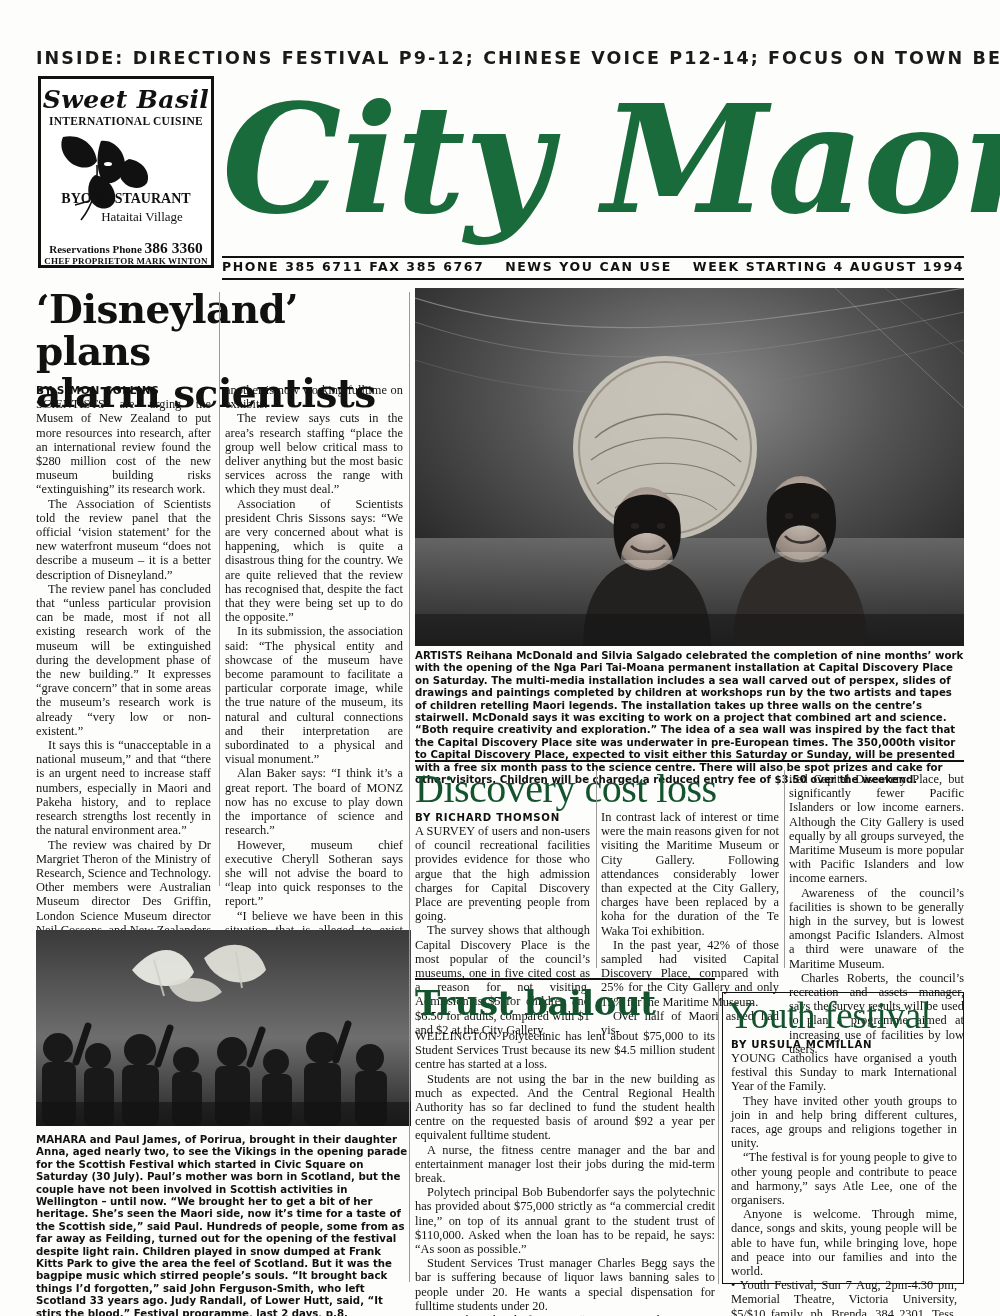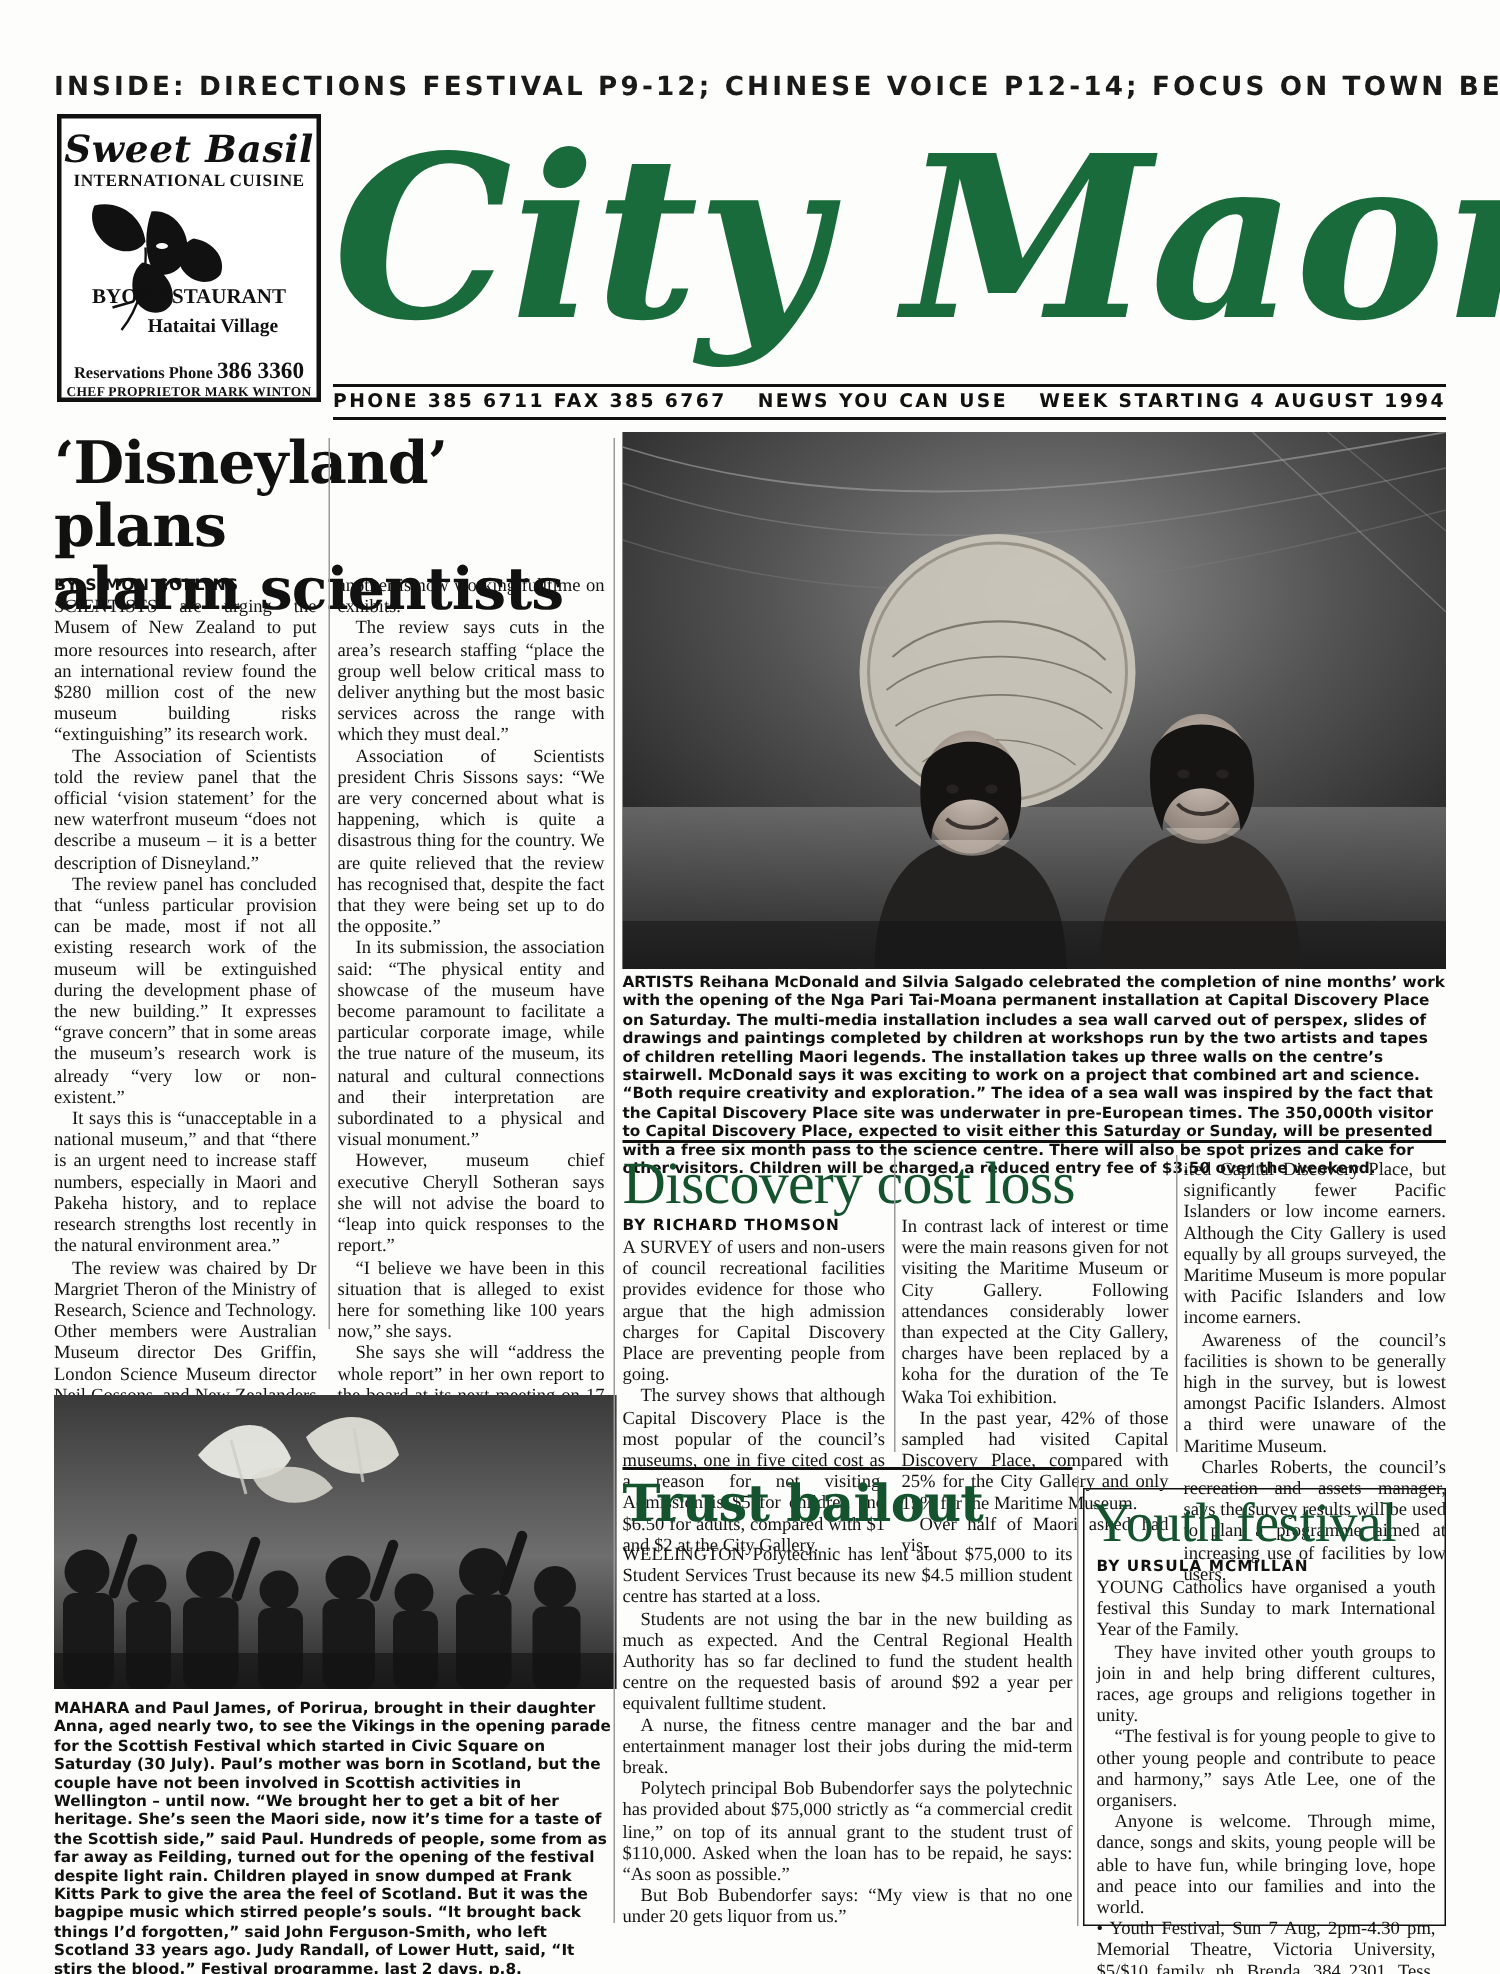--- a/index.html
+++ b/index.html
@@ -75,21 +75,21 @@
     text-align: center;
     font-family: "Liberation Serif", serif;
     font-weight: 700;
     font-size: 14px;
     box-sizing: border-box;
   }
   .ad-village {
     position: absolute; top: 130px; left: 0; width: 100%;
     text-align: center;
     font-family: "Liberation Serif", serif;
-    font-weight: 700;
+    font-weight: 400;
     font-size: 13px;
     padding-left: 32px;
     box-sizing: border-box;
   }
   .ad-res {
     position: absolute; top: 160px; left: 0; width: 100%;
     text-align: center;
     font-family: "Liberation Serif", serif;
     font-weight: 700;
     font-size: 11px;
@@ -286,20 +286,21 @@
     <p>It says this is “unacceptable in a national museum,” and that “there is an urgent need to increase staff numbers, especially in Maori and Pakeha history, and to replace research strengths lost recently in the natural environment area.”</p>
     <p>The review was chaired by Dr Margriet Theron of the Ministry of Research, Science and Technology. Other members were Australian Museum director Des Griffin, London Science Museum director Neil Cossons, and New Zealanders Dame Patricia Bergquist, Sir Tipene O’Regan and Timoti Karetu.</p>
     <p>It follows a major restructuring of the museum last year which led to the resignation of the director of the natural environment division, Alan Baker. Four other scientists in the natural environment area have left over the past year, and</p>
   </div>
 
   <div class="col" style="left:225px; top:383px; width:178px;">
     <p class="first">another is now working fulltime on exhibits.</p>
     <p>The review says cuts in the area’s research staffing “place the group well below critical mass to deliver anything but the most basic services across the range with which they must deal.”</p>
     <p>Association of Scientists president Chris Sissons says: “We are very concerned about what is happening, which is quite a disastrous thing for the country. We are quite relieved that the review has recognised that, despite the fact that they were being set up to do the opposite.”</p>
     <p>In its submission, the association said: “The physical entity and showcase of the museum have become paramount to facilitate a particular corporate image, while the true nature of the museum, its natural and cultural connections and their interpretation are subordinated to a physical and visual monument.”</p>
+    <p>Alan Baker says: “I think it’s a great report. The board of MONZ now has no excuse to play down the importance of science and research.”</p>
     <p>However, museum chief executive Cheryll Sotheran says she will not advise the board to “leap into quick responses to the report.”</p>
     <p>“I believe we have been in this situation that is alleged to exist here for something like 100 years now,” she says.</p>
     <p>She says she will “address the whole report” in her own report to the board at its next meeting on 17 August. The museum is still negotiating with the government over its request for extra funding to prepare exhibits for the new waterfront building.</p>
   </div>
 
   <div class="photo" style="left:415px; top:288px; width:549px; height:358px;">
     <svg width="549" height="358" viewBox="0 0 549 358">
       <defs>
         <radialGradient id="roomGlow" cx="52%" cy="30%" r="75%">
           <stop offset="0%" stop-color="#8d8d8d"></stop>
@@ -378,20 +379,21 @@
     <p>Charles Roberts, the council’s recreation and assets manager, says the survey results will be used to plan a programme aimed at increasing use of facilities by low users.</p>
   </div>
 
   <div class="hrule thick" style="left:415px; top:978px; width:300px;"></div>
   <div class="sec-head trust">Trust bailout</div>
   <div class="col" style="left:415px; top:1029px; width:300px;">
     <p class="first">WELLINGTON Polytechnic has lent about $75,000 to its Student Services Trust because its new $4.5 million student centre has started at a loss.</p>
     <p>Students are not using the bar in the new building as much as expected. And the Central Regional Health Authority has so far declined to fund the student health centre on the requested basis of around $92 a year per equivalent fulltime student.</p>
     <p>A nurse, the fitness centre manager and the bar and entertainment manager lost their jobs during the mid-term break.</p>
     <p>Polytech principal Bob Bubendorfer says the polytechnic has provided about $75,000 strictly as “a commercial credit line,” on top of its annual grant to the student trust of $110,000. Asked when the loan has to be repaid, he says: “As soon as possible.”</p>
+    <p>Student Services Trust manager Charles Begg says the bar is suffering because of liquor laws banning sales to people under 20. He wants a special dispensation for fulltime students under 20.</p>
     <p>But Bob Bubendorfer says: “My view is that no one under 20 gets liquor from us.”</p>
 
   </div>
 
   <div class="youth-box"></div>
   <div class="sec-head youth">Youth festival</div>
   <div class="byline-abs" style="left:731px; top:1039px;">BY URSULA MCMILLAN</div>
   <div class="col" style="left:731px; top:1051px; width:226px;">
     <p class="first">YOUNG Catholics have organised a youth festival this Sunday to mark International Year of the Family.</p>
     <p>They have invited other youth groups to join in and help bring different cultures, races, age groups and religions together in unity.</p>

